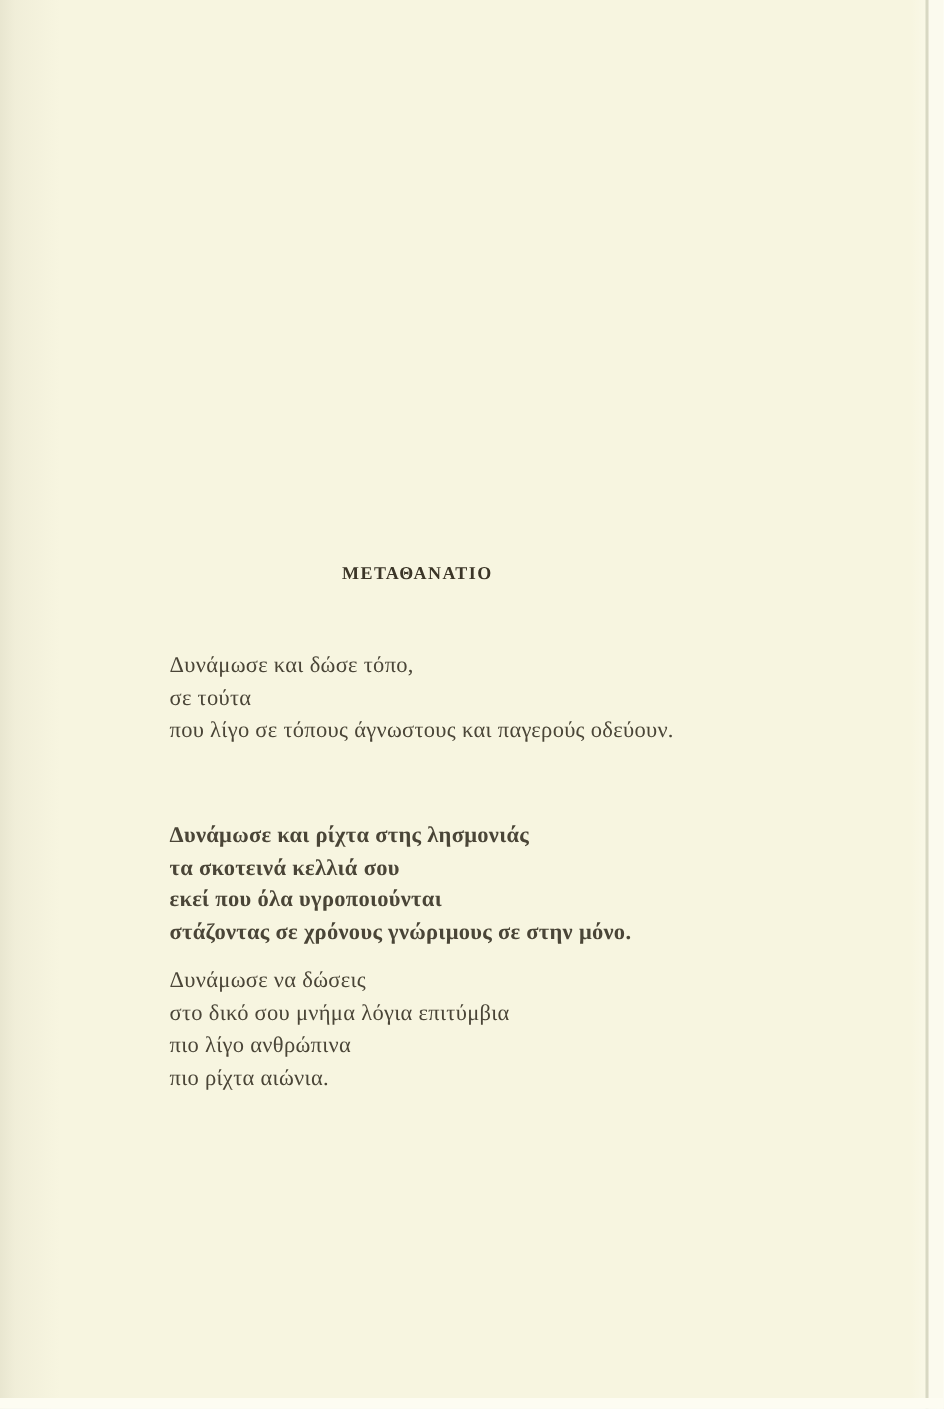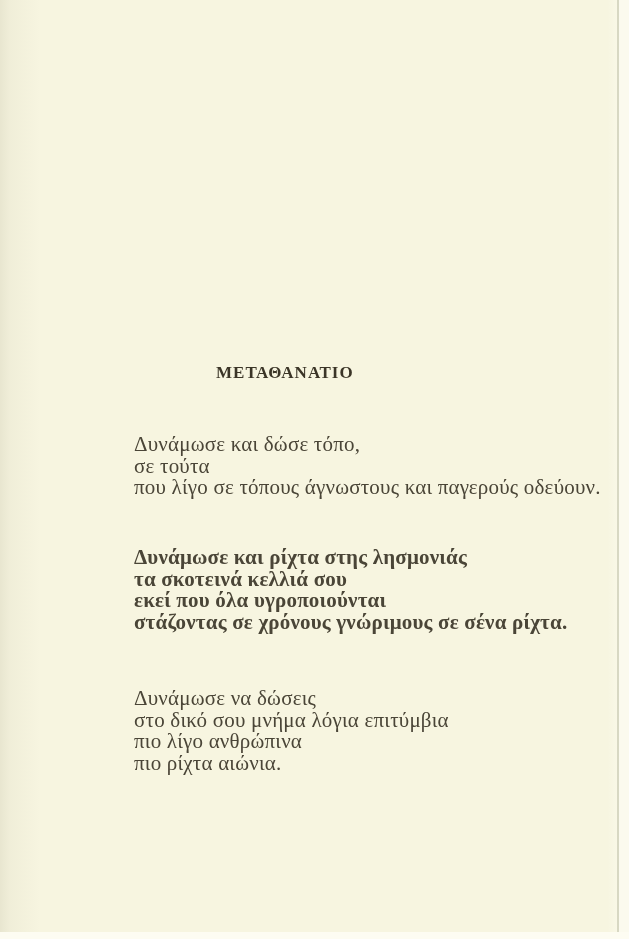--- a/index.html
+++ b/index.html
@@ -22,39 +22,38 @@
       linear-gradient(to left,
         rgba(255,255,248,0.85) 0px,
         rgba(255,255,248,0.35) 9px,
         rgba(255,255,248,0.00) 22px);
     font-family: "Liberation Serif", "DejaVu Serif", serif;
   }
   .poem-title {
     position: absolute;
     left: 216px;
     top: 363px;
-    margin: 0;
-    font-size: 17px;
+    margin: 12px;
+    font-size: 12px;
     font-weight: bold;
     letter-spacing: 1px;
     color: #3b3527;
   }
   .stanza {
     position: absolute;
     left: 113px;
     width: 470px;
-    font-size: 21px;
+    font-size: 15px;
     line-height: 21.5px;
     color: #4a4537;
     white-space: nowrap;
-    margin-left: 21px;
   }
   .stanza-1 { top: 434px; }
   .stanza-2 { top: 547px; font-weight: bold; }
-  .stanza-3 { top: 688px; }
+  .stanza-3 { top: 644px; }
   .poem-line {
     letter-spacing: 0.2px;
   }
   .edge-line-right {
     position: absolute;
     top: 0;
     right: 10px;
     width: 2px;
     height: 939px;
     background: rgba(190,190,165,0.55);
@@ -86,21 +85,21 @@
   <div class="stanza stanza-1">
     <div class="poem-line">Δυνάμωσε και δώσε τόπο,</div>
     <div class="poem-line">σε τούτα</div>
     <div class="poem-line">που λίγο σε τόπους άγνωστους και παγερούς οδεύουν.</div>
   </div>
 
   <div class="stanza stanza-2">
     <div class="poem-line">Δυνάμωσε και ρίχτα στης λησμονιάς</div>
     <div class="poem-line">τα σκοτεινά κελλιά σου</div>
     <div class="poem-line">εκεί που όλα υγροποιούνται</div>
-    <div class="poem-line">στάζοντας σε χρόνους γνώριμους σε σένα ρίχτα.</div>
+    <div class="poem-line">στάζοντας σε χρόνους γνώριμους σε στην μόνο.</div>
   </div>
 
   <div class="stanza stanza-3">
     <div class="poem-line">Δυνάμωσε να δώσεις</div>
     <div class="poem-line">στο δικό σου μνήμα λόγια επιτύμβια</div>
     <div class="poem-line">πιο λίγο ανθρώπινα</div>
     <div class="poem-line">πιο ρίχτα αιώνια.</div>
   </div>
 
   <div class="edge-strip-right"></div>

